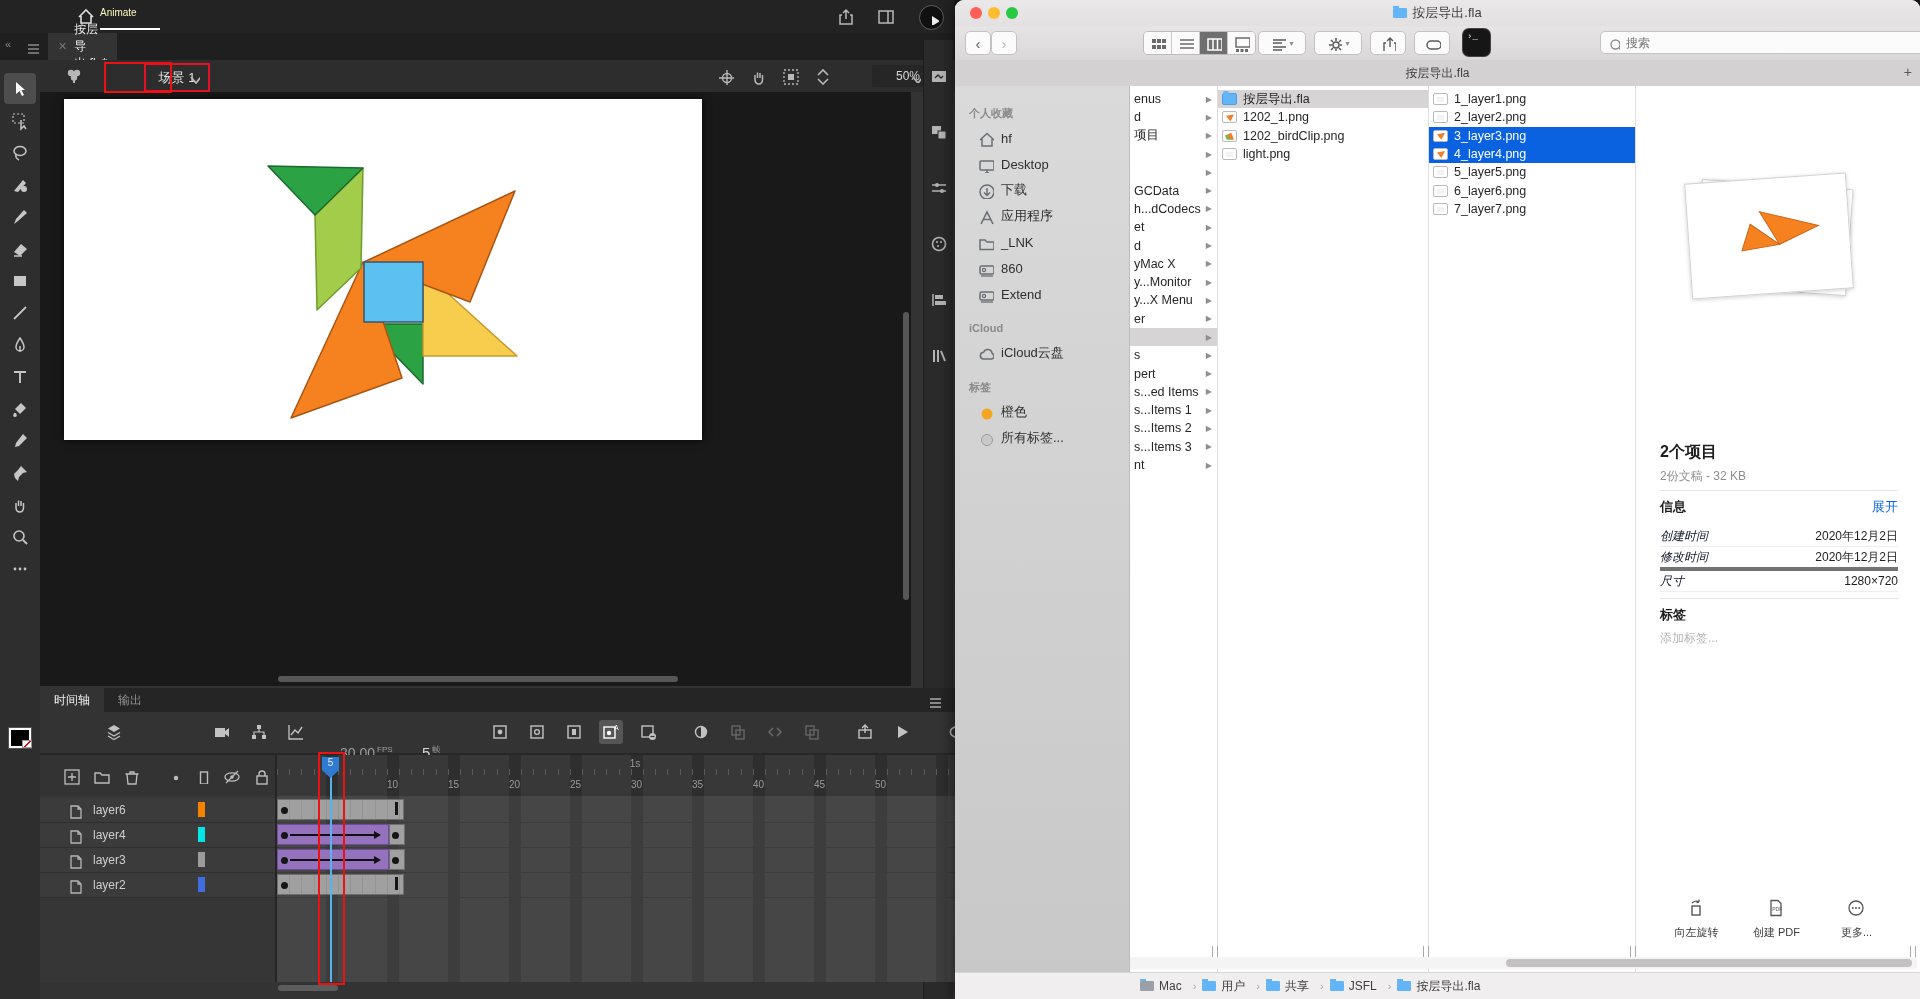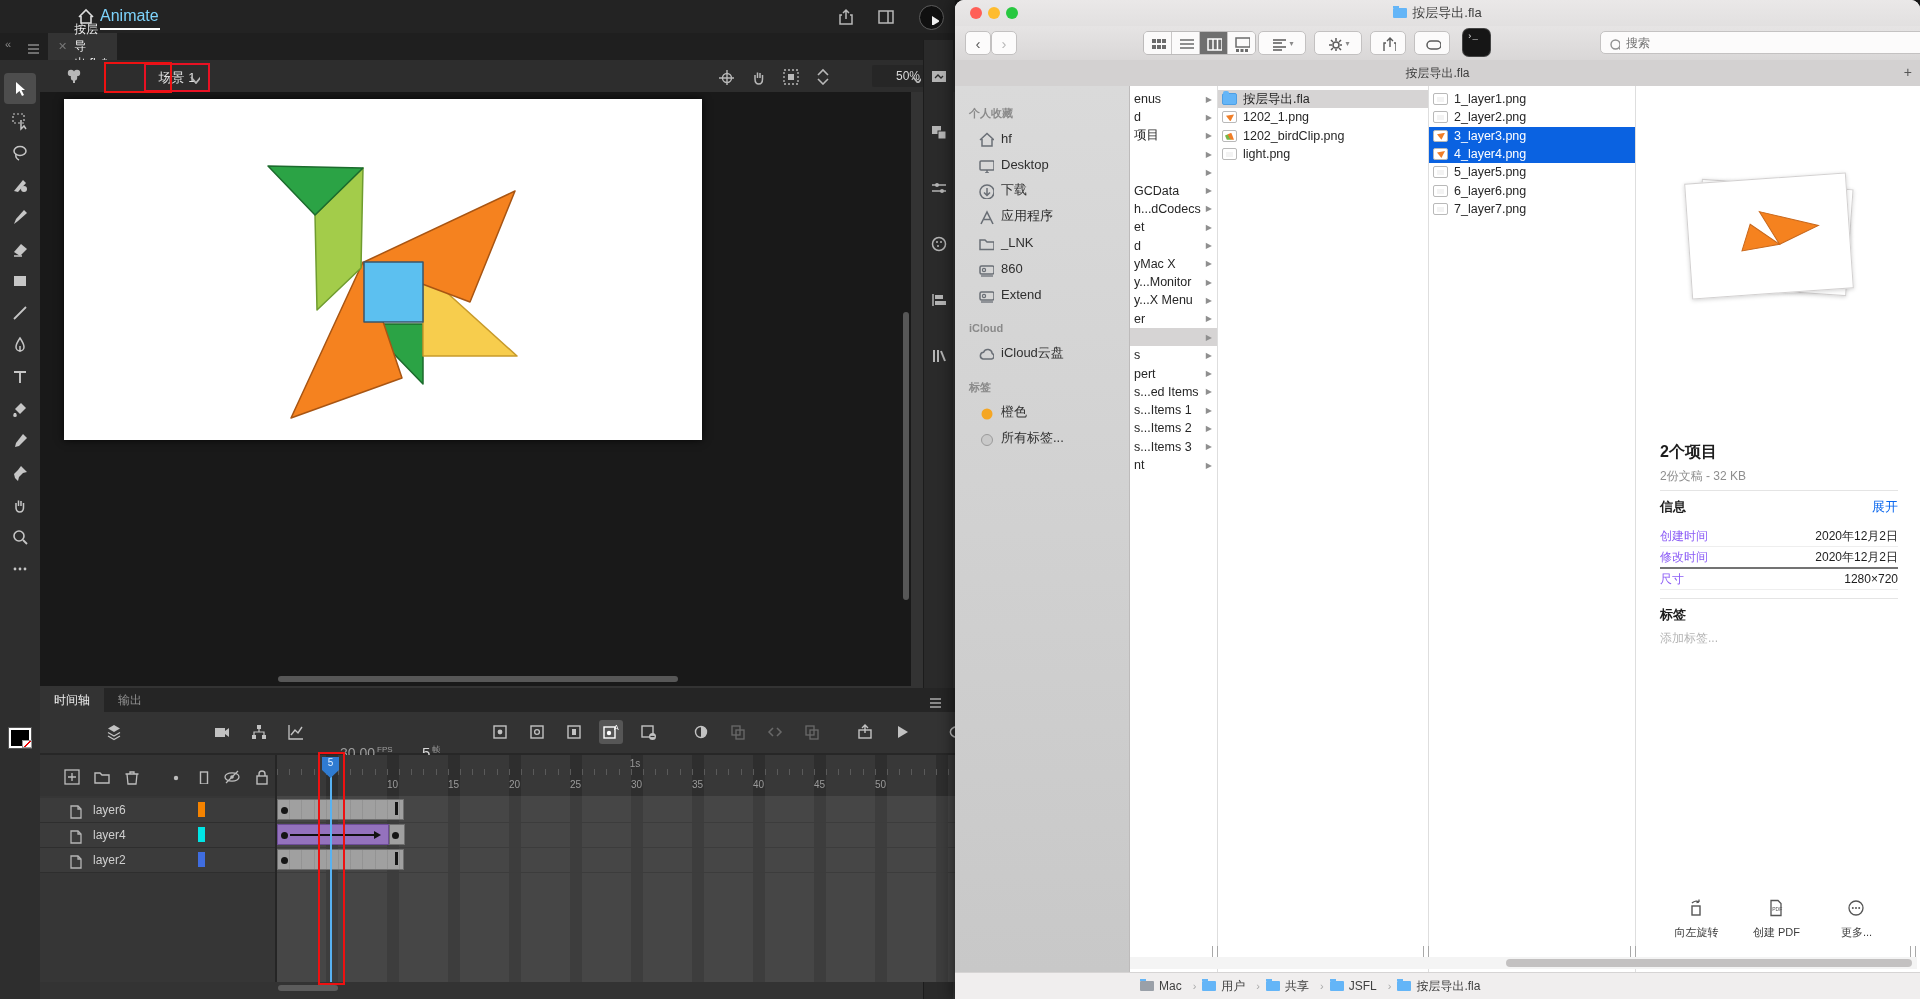--- a/index.html
+++ b/index.html
@@ -3,21 +3,21 @@
 <meta charset="utf-8">
 <style>
   html,body{margin:0;padding:0;background:#000;}
   #screen{position:relative;width:1920px;height:999px;overflow:hidden;
     font-family:"Liberation Sans",sans-serif;background:#1a1a1a;}
   .ab{position:absolute;}
   svg.ic{display:block;}
   
   #an{left:0;top:0;width:955px;height:999px;background:#333;}
   #an-appbar{left:0;top:0;width:955px;height:33px;background:#232323;color:#ddd;}
-  #an-title{left:100px;top:7px;font-size:16px;color:#7dd3fc;}
+  #an-title{left:100px;top:7px;font-size:10px;color:#fef9c3;}
   #an-title-underline{left:100px;top:28px;width:60px;height:2px;background:#fff;}
   #an-docbar{left:0;top:33px;width:955px;height:27px;background:#1f1f1f;}
   .doc-tab{position:absolute;top:0;height:27px;display:flex;align-items:center;gap:7px;
     padding:0 10px;font-size:12px;color:#8f8f8f;}
   .doc-tab.active{background:#333;color:#efefef;}
   .doc-tab .x{font-size:11px;color:#777;}
   #an-scenebar{left:40px;top:60px;width:915px;height:32px;background:#2d2d2d;}
   #scene-box{left:104px;top:3px;width:62px;height:25px;border:2px solid #e81123;
     display:flex;align-items:center;justify-content:center;color:#e0e0e0;font-size:13px;}
   .anicon{color:#b8b8b8;}
@@ -148,21 +148,21 @@
   .fic.fi-folder::before{content:"";position:absolute;left:0;top:-3px;width:6px;height:3px;
     background:#64b5f7;border-radius:2px 2px 0 0;}
   .fic.th-or::after{content:"";position:absolute;left:3px;top:2px;width:8px;height:7px;
     background:#f07e28;clip-path:polygon(0 20%,100% 0,55% 100%);}
   .fic.th-bird::after{content:"";position:absolute;left:2px;top:2px;width:9px;height:7px;
     background:linear-gradient(60deg,#7ab648 45%,#f07e28 45%);clip-path:polygon(0 40%,70% 0,100% 100%,20% 100%);}
   .fic.th-pl::after{content:"";position:absolute;left:3px;top:3px;width:7px;height:5px;background:#f3f3f3;}
   
   #pv{position:absolute;left:681px;top:0;width:281px;height:922px;background:#fff;}
   .pv-page{position:absolute;background:#fff;border:1px solid #d2d0d0;box-shadow:0 1px 4px rgba(0,0,0,.18);}
-  .pv-label{font-size:12px;color:#8b5cf6;}
+  .pv-label{font-size:12px;color:#0f172a;font-style:italic;}
   .pv-value{font-size:12px;color:#1d1d1d;}
   .pv-hr{position:absolute;left:24px;width:238px;height:1px;background:#e4e4e4;}
   .pv-row{position:absolute;left:24px;width:238px;display:flex;justify-content:space-between;align-items:center;}
   .pv-act{position:absolute;width:70px;text-align:center;color:#3c3c3c;font-size:11px;}
   .pv-act svg{margin:0 auto 5px;color:#555;}
   .rsz{position:absolute;top:860px;width:4px;height:11px;border-left:1.5px solid #a9a9a9;
     border-right:1.5px solid #a9a9a9;}
   #fd-hscroll-track{position:absolute;left:175px;top:871px;width:787px;height:12px;background:#f4f4f4;}
   #fd-hscroll{position:absolute;left:551px;top:873px;width:406px;height:8px;background:#c3c1c1;border-radius:4px;}
   #fd-pathbar{left:0;top:972px;width:965px;height:27px;background:#f0eeee;border-top:1px solid #d6d4d4;
@@ -899,20 +899,38 @@
           <div class="tl-frames">
 
             <span class="f-tw"></span>
             <span class="f-twg"></span>
             <span class="tw-line"></span>
             <span class="kf kf1"></span>
             <span class="kf kf2"></span>
 
           </div>
         </div>
+        <div class="tl-row tween">
+          <div class="tl-left">
+            <svg class="ic ly-ic" width="17" height="17">
+              <use href="#i-ly-page"></use>
+            </svg>
+            <span class="ly-name">layer3</span>
+            <span class="ly-chip" style="background: rgb(155, 155, 155);"></span>
+          </div>
+          <div class="tl-frames">
+
+            <span class="f-tw"></span>
+            <span class="f-twg"></span>
+            <span class="tw-line"></span>
+            <span class="kf kf1"></span>
+            <span class="kf kf2"></span>
+
+          </div>
+        </div>
         <div class="tl-row">
           <div class="tl-left">
             <svg class="ic ly-ic" width="17" height="17">
               <use href="#i-ly-page"></use>
             </svg>
             <span class="ly-name">layer2</span>
             <span class="ly-chip" style="background: rgb(63, 109, 224);"></span>
           </div>
           <div class="tl-frames">
             <span class="f-gray"></span>
@@ -1250,21 +1268,21 @@
         <div class="pv-row" style="top:412px">
           <span style="font-size:13px;font-weight:bold;color:#1d1d1d">信息</span>
           <span style="font-size:13px;color:#0a67ee">展开</span>
         </div>
         <div class="ab" style="left:0;top:440px;width:281px">
 
         <div class="pv-row" style="position:relative;left:24px;height:20px;border-bottom:1px solid #eee">
               <span class="pv-label">创建时间</span>
               <span class="pv-value">2020年12月2日</span>
             </div>
-            <div class="pv-row" style="position:relative;left:24px;height:20px;border-bottom:2px solid #737373">
+            <div class="pv-row" style="position:relative;left:24px;height:20px;border-bottom:4px solid #737373">
               <span class="pv-label">修改时间</span>
               <span class="pv-value">2020年12月2日</span>
             </div>
             <div class="pv-row" style="position:relative;left:24px;height:20px;border-bottom:1px solid #eee">
               <span class="pv-label">尺寸</span>
               <span class="pv-value">1280×720</span>
             </div>
           </div>
         <div class="pv-hr" style="top:512px"></div>
         <div class="ab" style="left:24px;top:520px;font-size:13px;font-weight:bold;color:#1d1d1d">标签</div>

